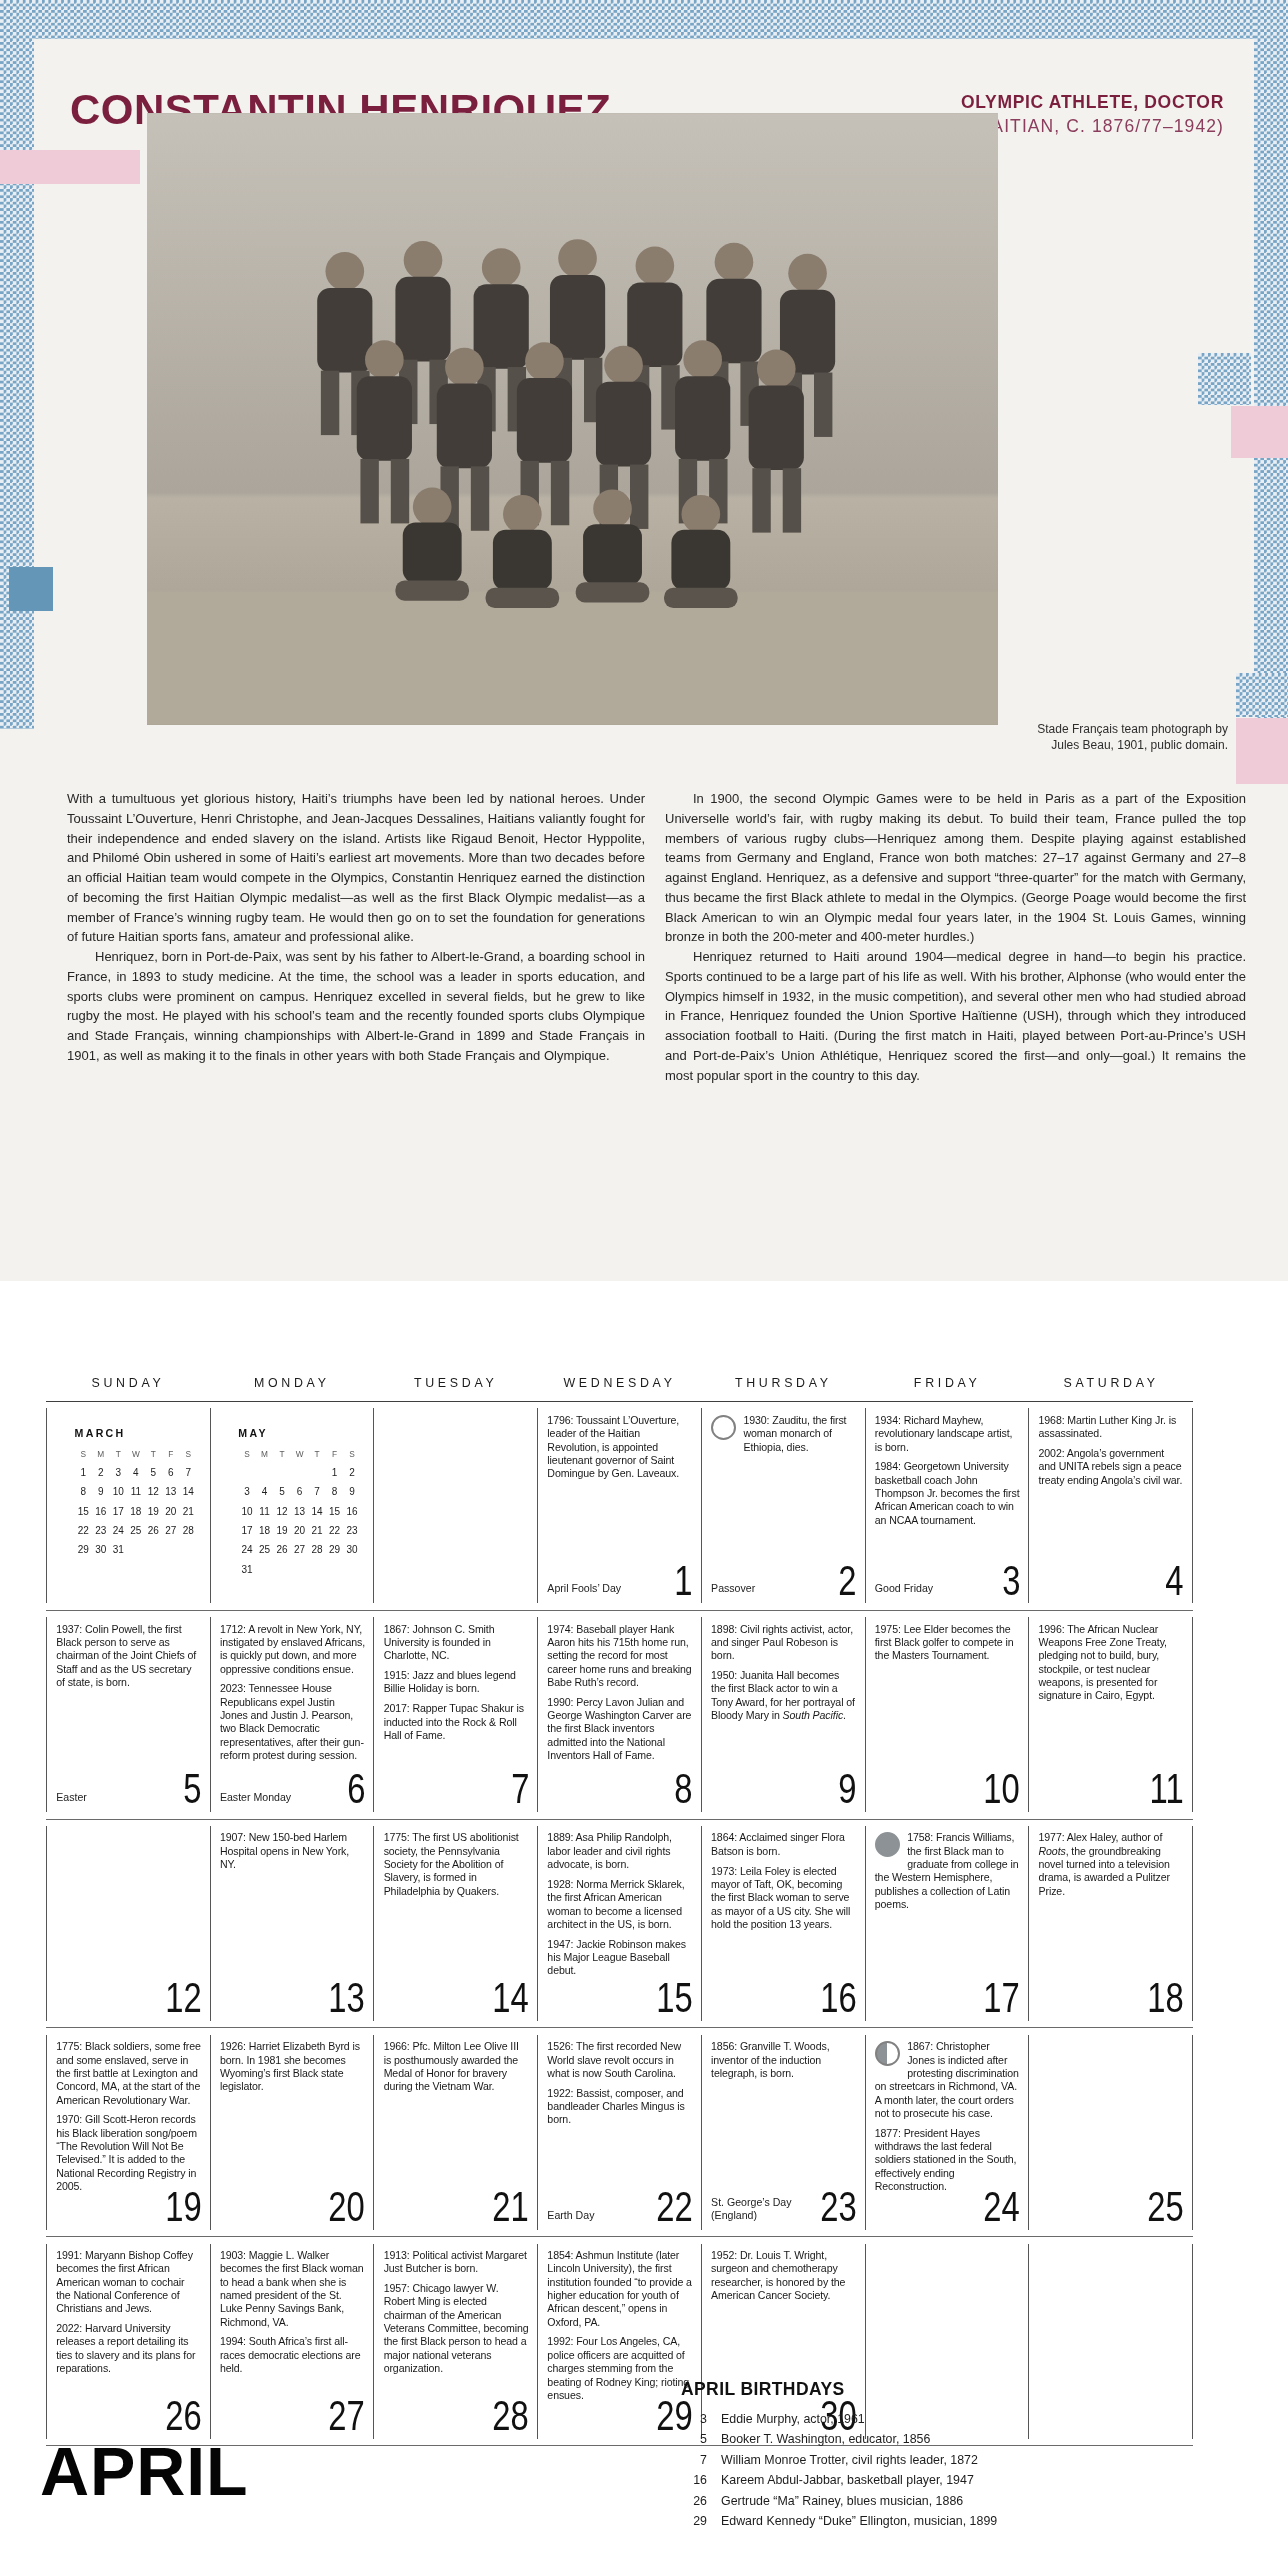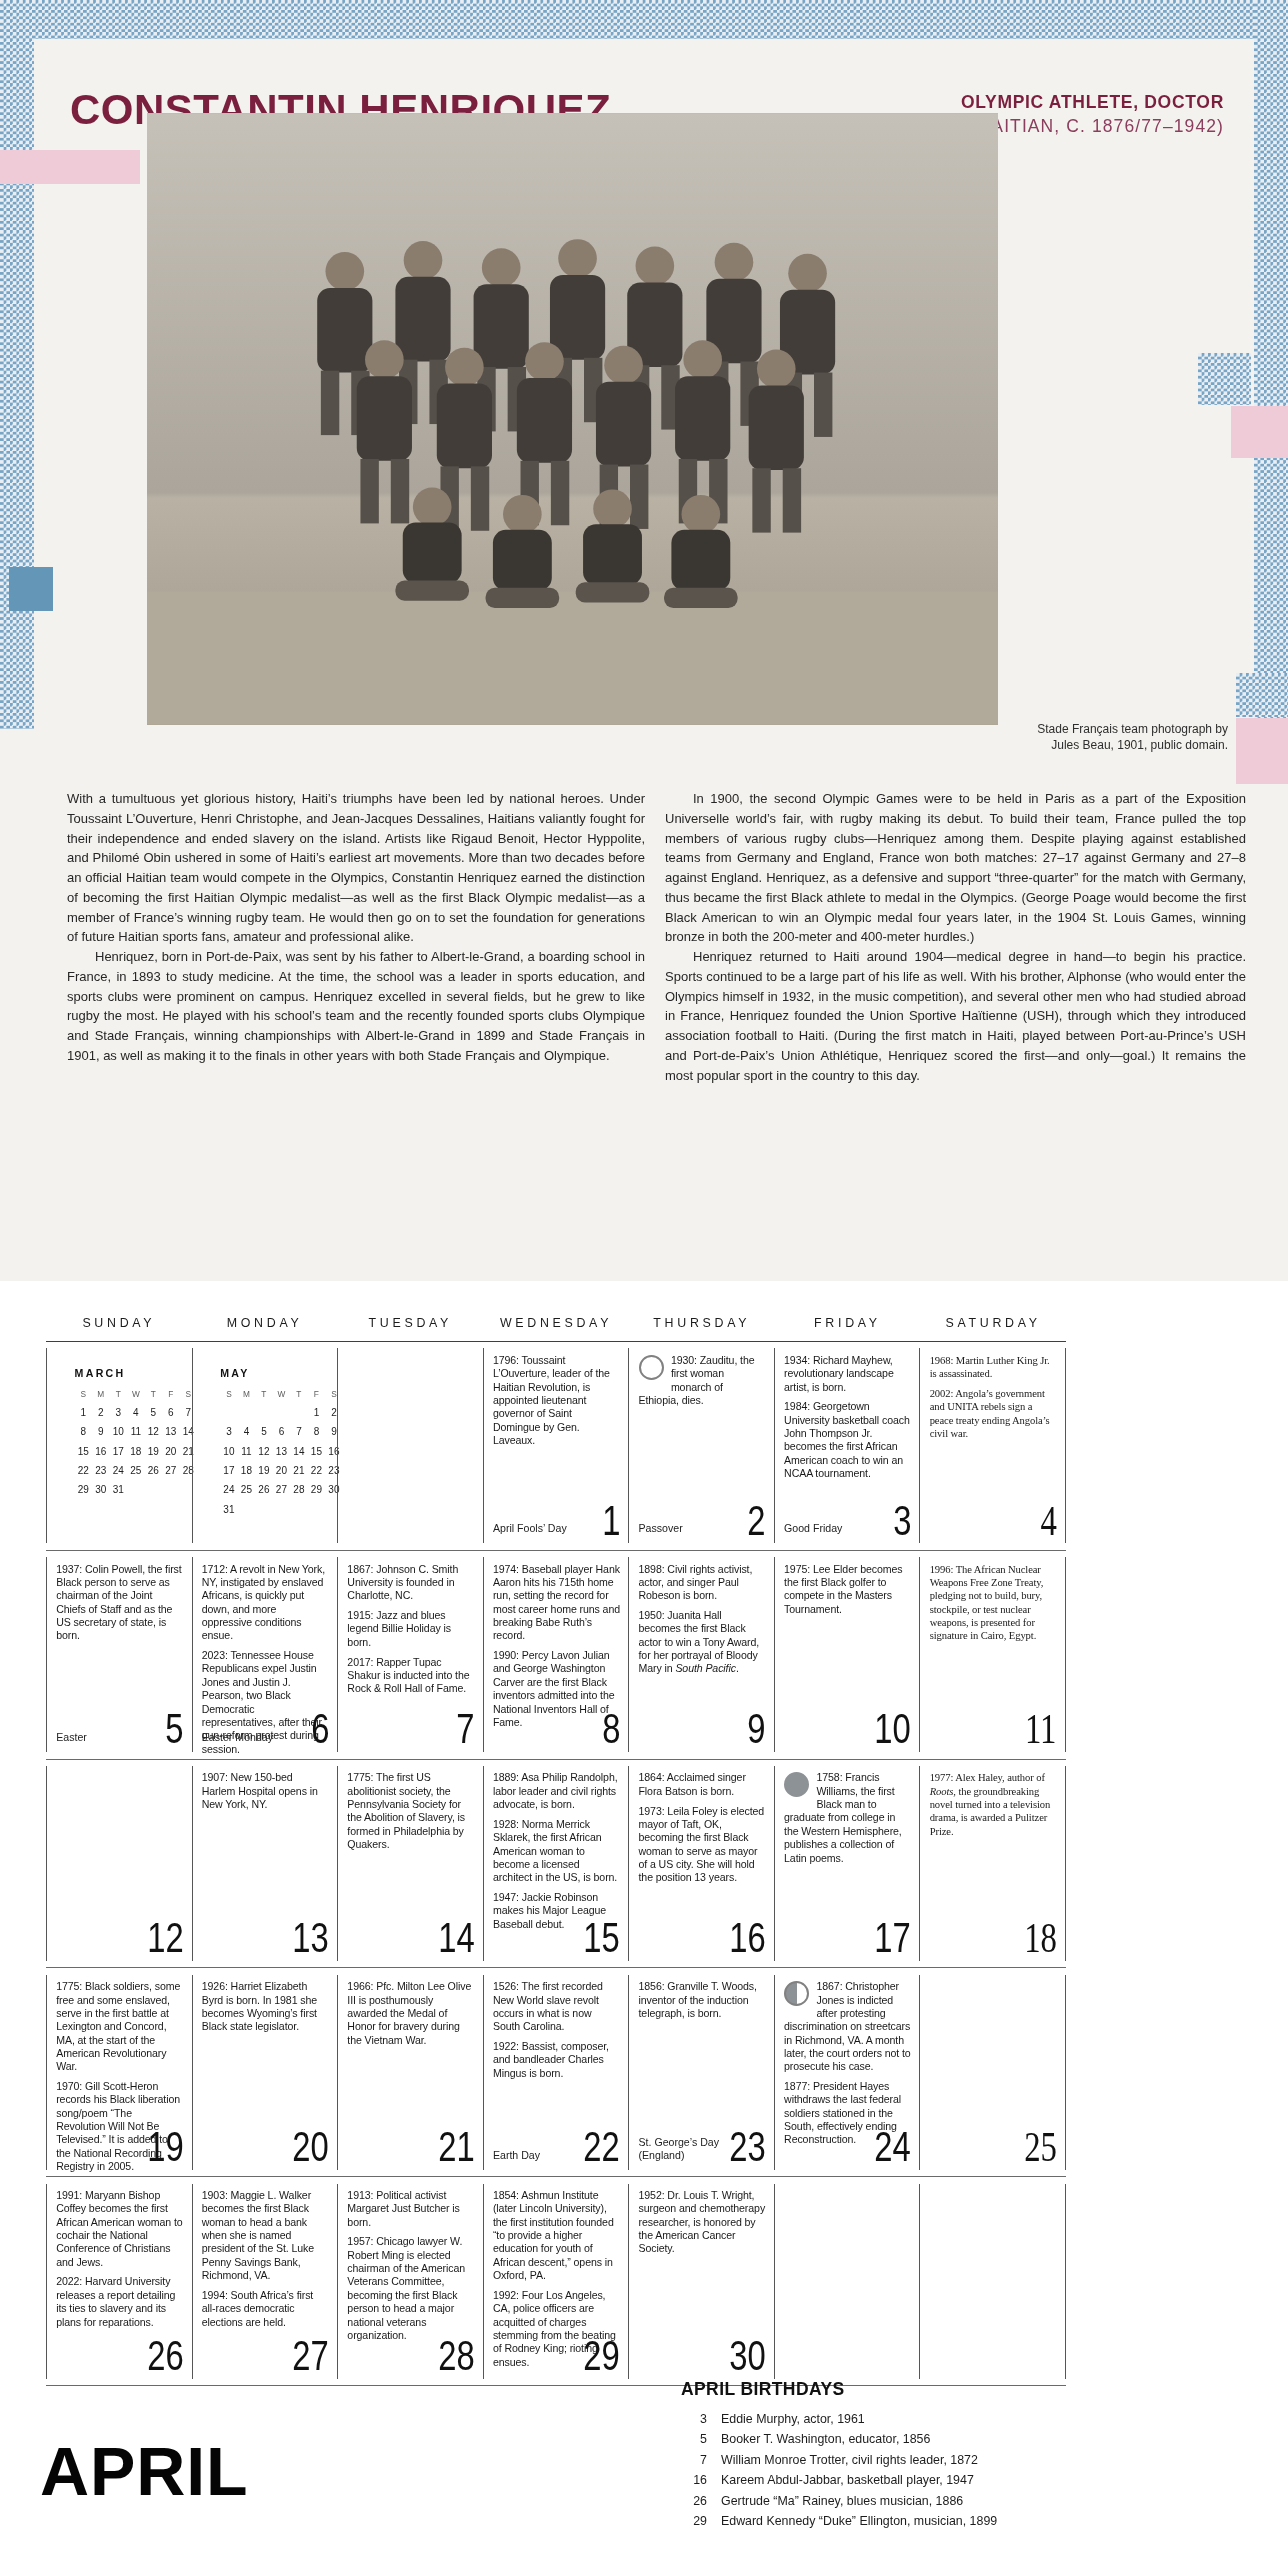--- a/index.html
+++ b/index.html
@@ -42,28 +42,28 @@
   .caption{left:1016px;top:721px;width:212px;font-size:12px;line-height:1.35;color:#2e2e2e;text-align:right;}
 
   
   .col{top:789px;width:578px;font-size:13px;line-height:1.52;text-align:justify;color:#262626;margin-left:12px;}
   .col-left{left:55px;}
   .col-right{left:653px;width:581px;}
   .col p{margin:0;}
   .col p.indent{text-indent:28px;}
 
   
-  .calendar{left:46px;top:1316px;width:1020px;}
+  .calendar{left:46px;top:1376px;width:1147px;}
   .cal-head{display:flex;margin-bottom:11px;}
   .cal-head span{flex:1;text-align:center;font-size:12.4px;letter-spacing:3.7px;color:#1c1c1c;}
   .rule{border-top:1.8px solid #6a6a6a;height:0;}
   .rule.head{border-top:1.8px solid #3f3f3f;}
   .week{display:flex;height:195px;padding:6.4px 0;}
   .cell{flex:1;position:relative;padding:5.5px 8.3px 0 9.2px;border-left:1.5px solid #565656;min-width:0;}
-  .cell:last-child{border-right:1.5px solid #565656;font-family:Liberation Serif, serif;}
+  .cell:last-child{border-right:1.5px solid #565656;}
   .event{margin:0 0 6.4px 0;font-size:10.6px;line-height:1.26;letter-spacing:-0.1px;color:#191919;}
   .daynum{
     position:absolute;right:8.3px;bottom:1.8px;font-size:42px;line-height:1;color:#111;
     transform:scaleX(.78);transform-origin:100% 100%;font-weight:400;
   }
   .holiday{position:absolute;left:9.2px;bottom:8.3px;font-size:10.6px;color:#222;max-width:60%;line-height:1.2;}
   .moon{
     float:left;width:25px;height:25px;border-radius:50%;box-sizing:border-box;
     border:2.3px solid #818181;margin:0.9px 7.4px 1.8px 0;background:#fff;
   }

